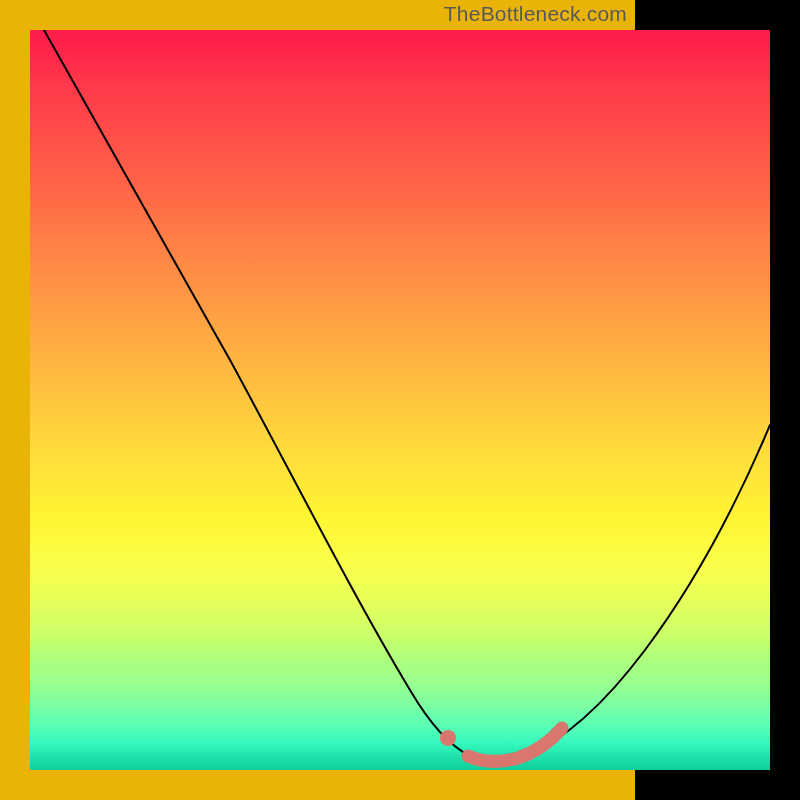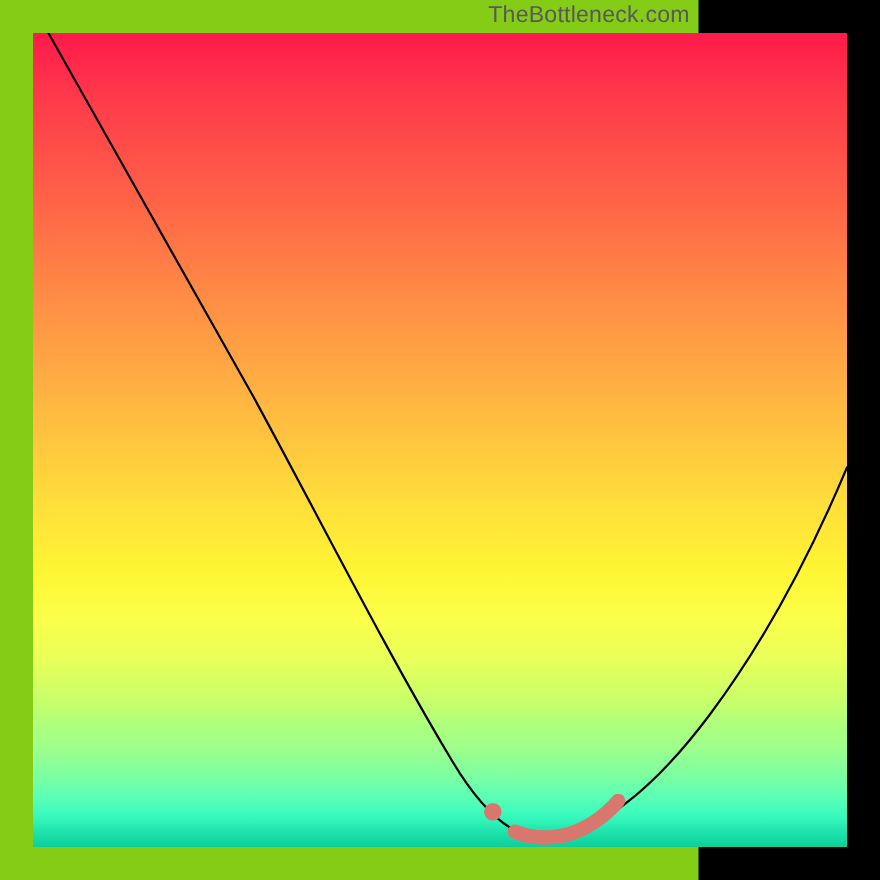--- a/index.html
+++ b/index.html
@@ -1,21 +1,21 @@
 <!DOCTYPE html>
 <html><head>
 <meta charset="utf-8">
 <style>
   * { margin: 0; padding: 0; box-sizing: border-box; }
   html, body { width: 800px; height: 800px; overflow: hidden; background: #000; }
   .frame {
     position: relative;
     width: 635px;
     height: 800px;
-    background: #84cc16;
+    background: #eab308;
   }
   .watermark {
     position: absolute;
     top: 2px;
     right: 8px;
     font-family: Arial, Helvetica, sans-serif;
     font-size: 21px;
     font-weight: 500;
     color: #58595b;
     letter-spacing: 0.2px;

